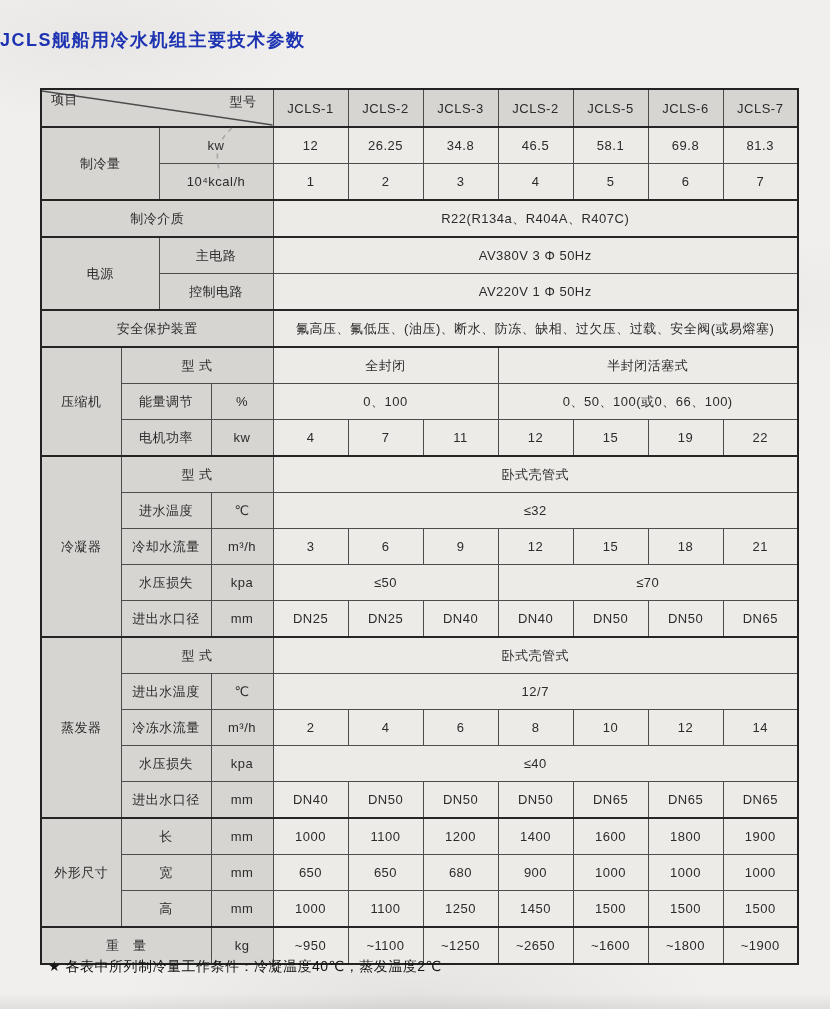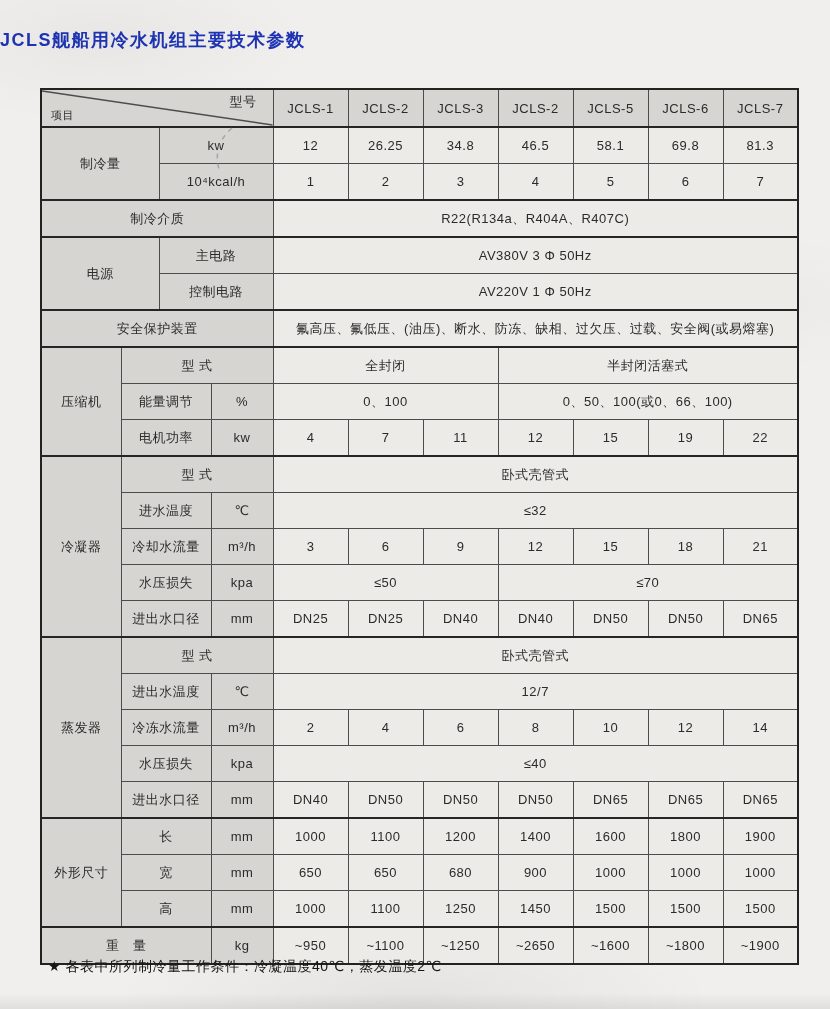--- a/index.html
+++ b/index.html
@@ -43,21 +43,21 @@
     padding:0 2px;overflow:hidden;white-space:nowrap;
     letter-spacing:0.5px;
   }
   table.spec th{height:36px;}
   .lab{background:#d6d5d2;}
   .val{background:#edebe8;}
   tr.sec > th, tr.sec > td{border-top:2px solid #252525;}
   td.safety{font-size:12px;letter-spacing:0;}
   th.corner{position:relative;padding:0;}
   th.corner svg{position:absolute;left:0;top:0;width:100%;height:100%;display:block;}
-  th.corner .c-item{position:absolute;left:9px;bottom:3px;font-size:11px;}
+  th.corner .c-item{position:absolute;left:9px;bottom:17px;font-size:13px;}
   th.corner .c-model{position:absolute;right:16px;top:3px;font-size:13px;}
   .artifact{position:absolute;left:198px;top:124px;pointer-events:none;opacity:.65;}
   .footnote{
     position:absolute;left:48px;top:958px;margin:0;
     font-size:14px;color:#161616;letter-spacing:0.5px;
   }
 </style>
 </head>
 <body>
 

